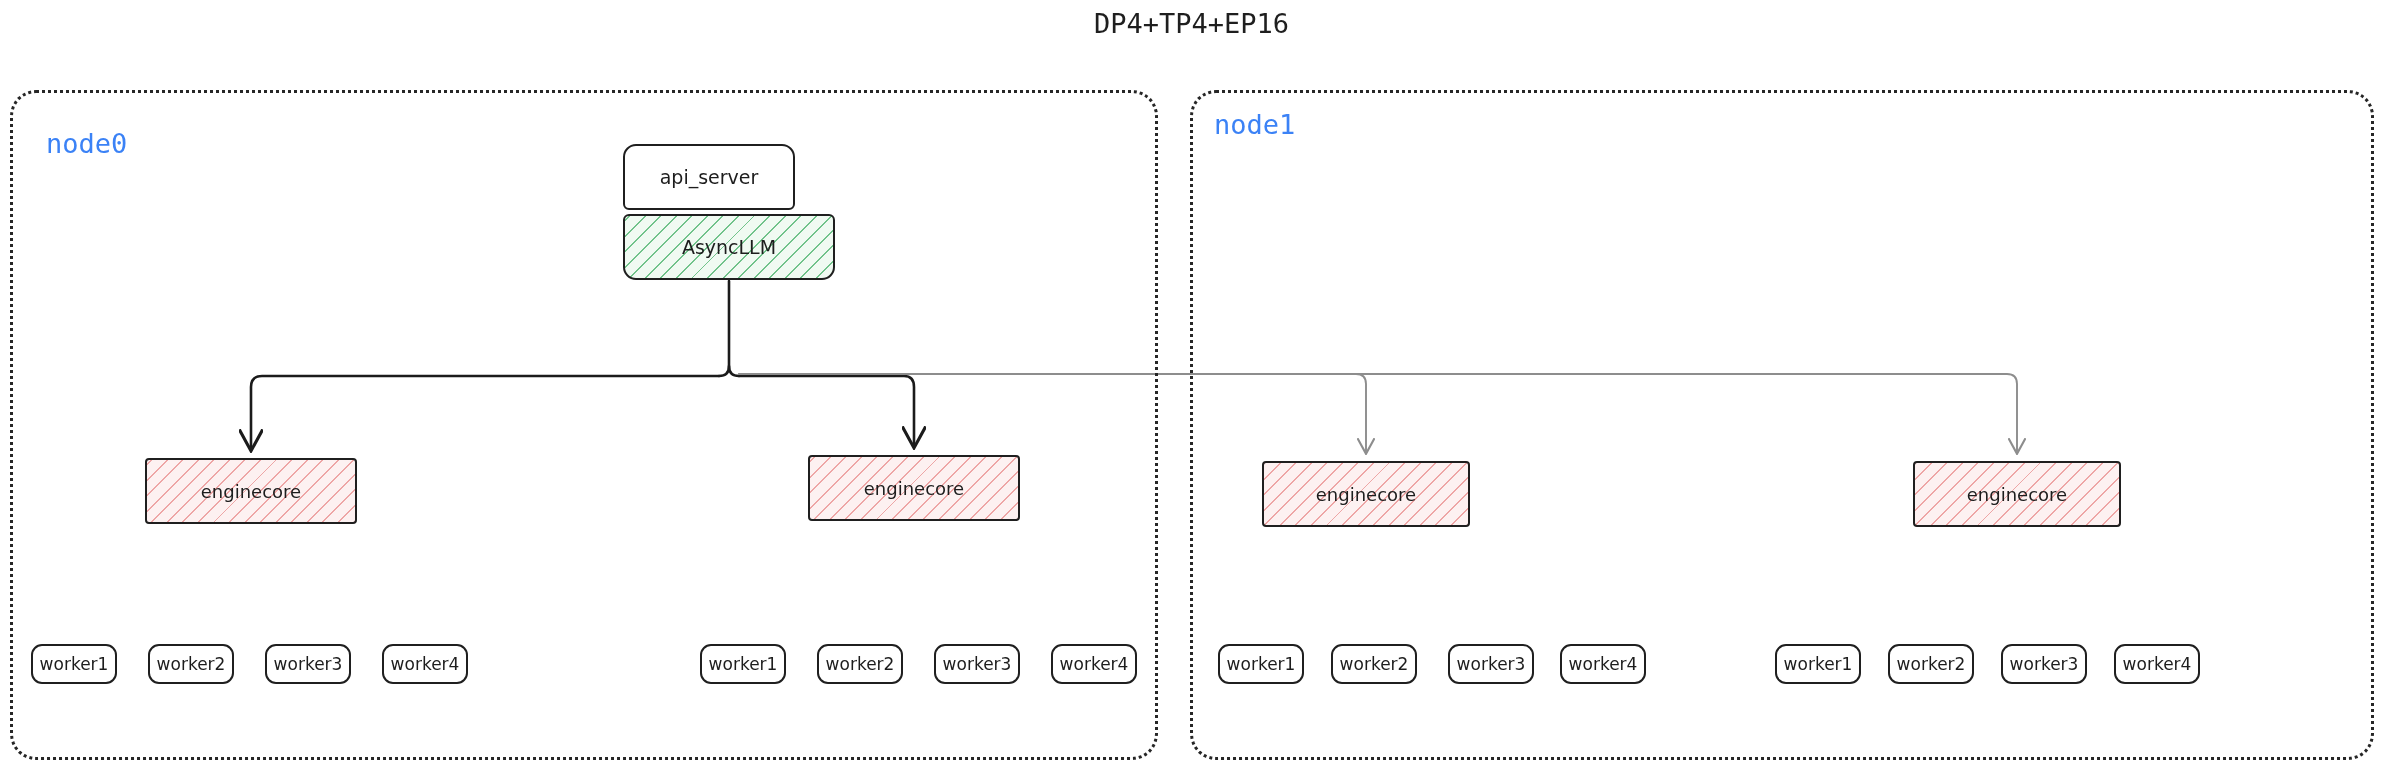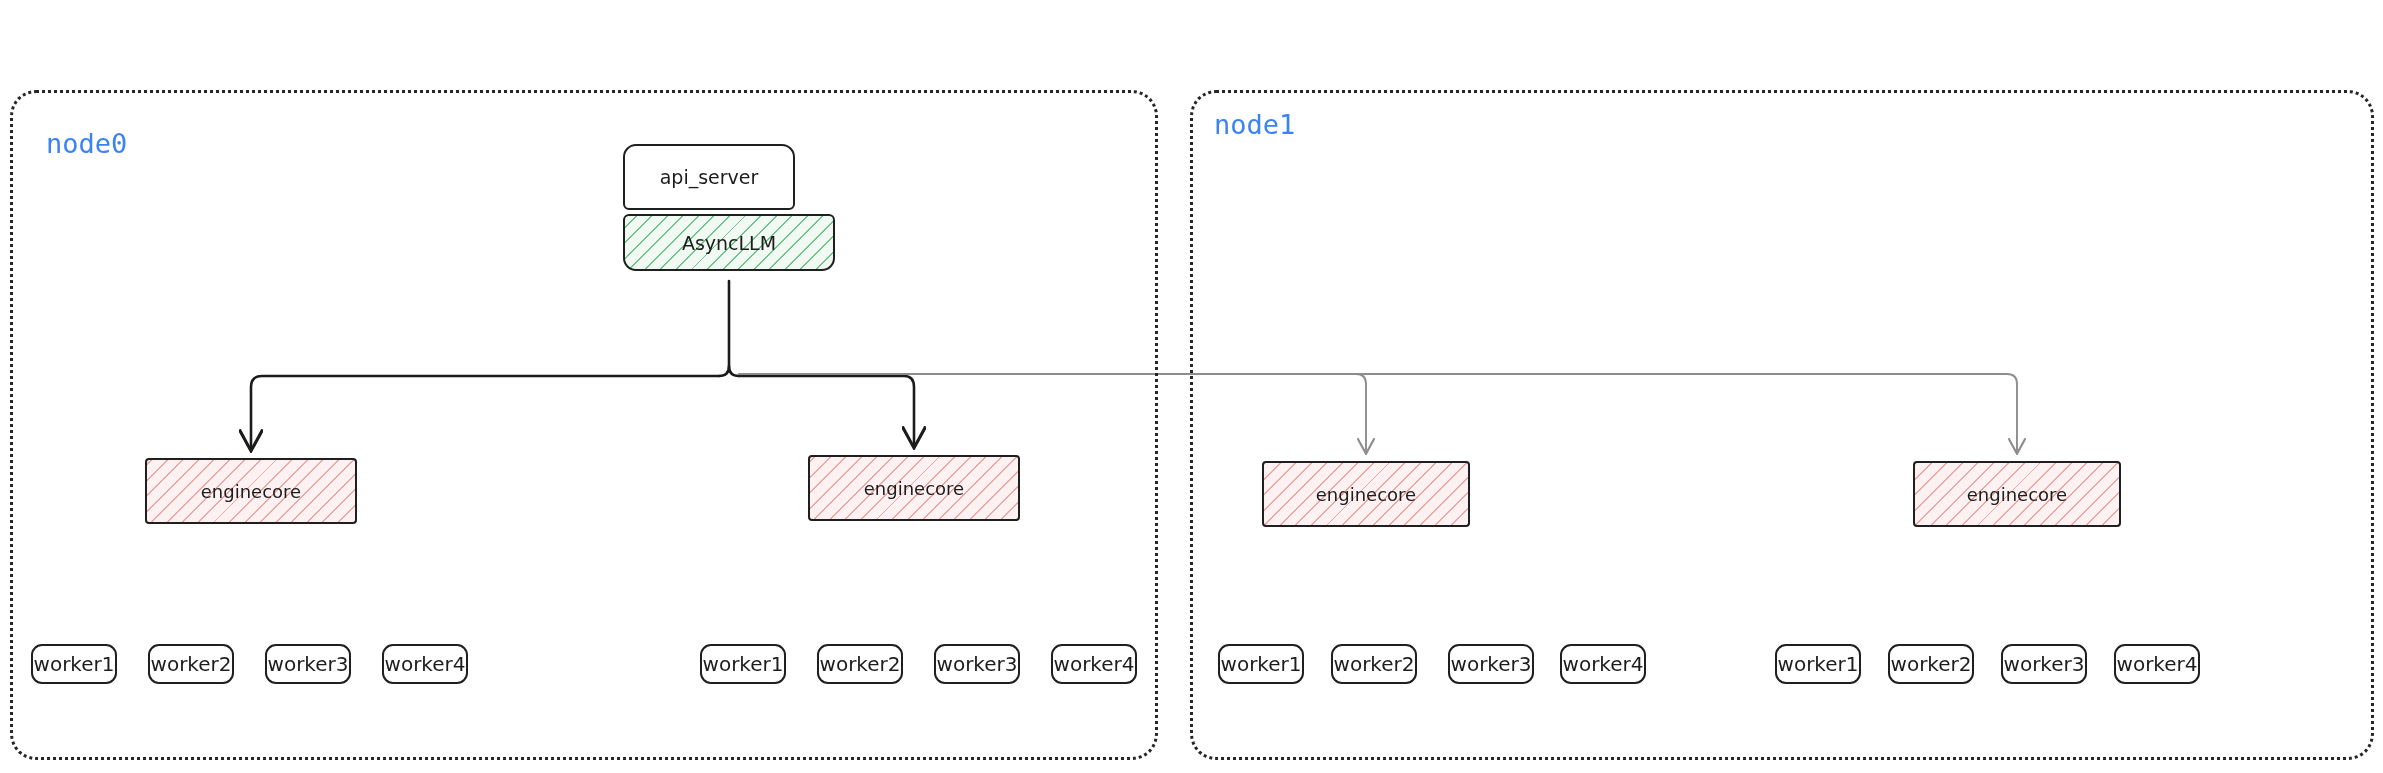--- a/index.html
+++ b/index.html
@@ -89,38 +89,39 @@
         -45deg,
         rgba(233, 140, 140, 0.75) 0px,
         rgba(233, 140, 140, 0.75) 1.4px,
         rgba(0,0,0,0) 1.4px,
         rgba(0,0,0,0) 11px);
     font-size: 18px;
   }
 
   .box.worker {
     border-radius: 11px;
-    font-size: 20px;
+    font-size: 17px;
     border-width: 2.2px;
   }
 
   
   #connectors {
     position: absolute;
     left: 0; top: 0;
     width: 2383px;
     height: 773px;
     pointer-events: none;
   }
 </style>
 </head>
 <body>
 
 <div id="stage">
 
+  <div class="diagram-title">DP4+TP4+EP16</div>
 
   <svg id="connectors" viewBox="0 0 2383 773" xmlns="http://www.w3.org/2000/svg">
     <defs>
       <marker id="arrow-dark" viewBox="0 0 12 12" refX="9" refY="6" markerWidth="9" markerHeight="9" orient="auto-start-reverse">
         <path d="M 0 0 L 11 6 L 0 12" fill="none" stroke="#1b1b1b" stroke-width="1.6"></path>
       </marker>
       <marker id="arrow-gray" viewBox="0 0 12 12" refX="9" refY="6" markerWidth="9" markerHeight="9" orient="auto-start-reverse">
         <path d="M 0 0 L 11 6 L 0 12" fill="none" stroke="#8d8d8d" stroke-width="1.5"></path>
       </marker>
     </defs>
@@ -135,21 +136,21 @@
     <path d="M 739,374 L 1356,374 Q 1366,374 1366,384 L 1366,451" fill="none" stroke="#8d8d8d" stroke-width="1.9" stroke-linecap="round" marker-end="url(#arrow-gray)"></path>
 
     <path d="M 739,374 L 2007,374 Q 2017,374 2017,384 L 2017,451" fill="none" stroke="#8d8d8d" stroke-width="1.9" stroke-linecap="round" marker-end="url(#arrow-gray)"></path>
   </svg>
 
   <div class="node-cluster" style="left:10px; top:90px; width:1148px; height:670px;"></div>
   <div class="node-label" style="left:46px; top:128px;">node0</div>
 
   <div class="box api-server" style="left:623px; top:144px; width:172px; height:66px;">api_server</div>
 
-  <div class="box asyncllm" style="left:623px; top:214px; width:212px; height:57px;">AsyncLLM</div>
+  <div class="box asyncllm" style="left:623px; top:214px; width:212px; height:66px;">AsyncLLM</div>
 
   <div class="box enginecore" style="left:145px; top:458px; width:212px; height:66px;">enginecore</div>
 
   <div class="box enginecore" style="left:808px; top:455px; width:212px; height:66px;">enginecore</div>
 
   <div class="box worker" style="left:31px; top:644px; width:86px; height:40px;">worker1</div>
   <div class="box worker" style="left:148px; top:644px; width:86px; height:40px;">worker2</div>
   <div class="box worker" style="left:265px; top:644px; width:86px; height:40px;">worker3</div>
   <div class="box worker" style="left:382px; top:644px; width:86px; height:40px;">worker4</div>
 

